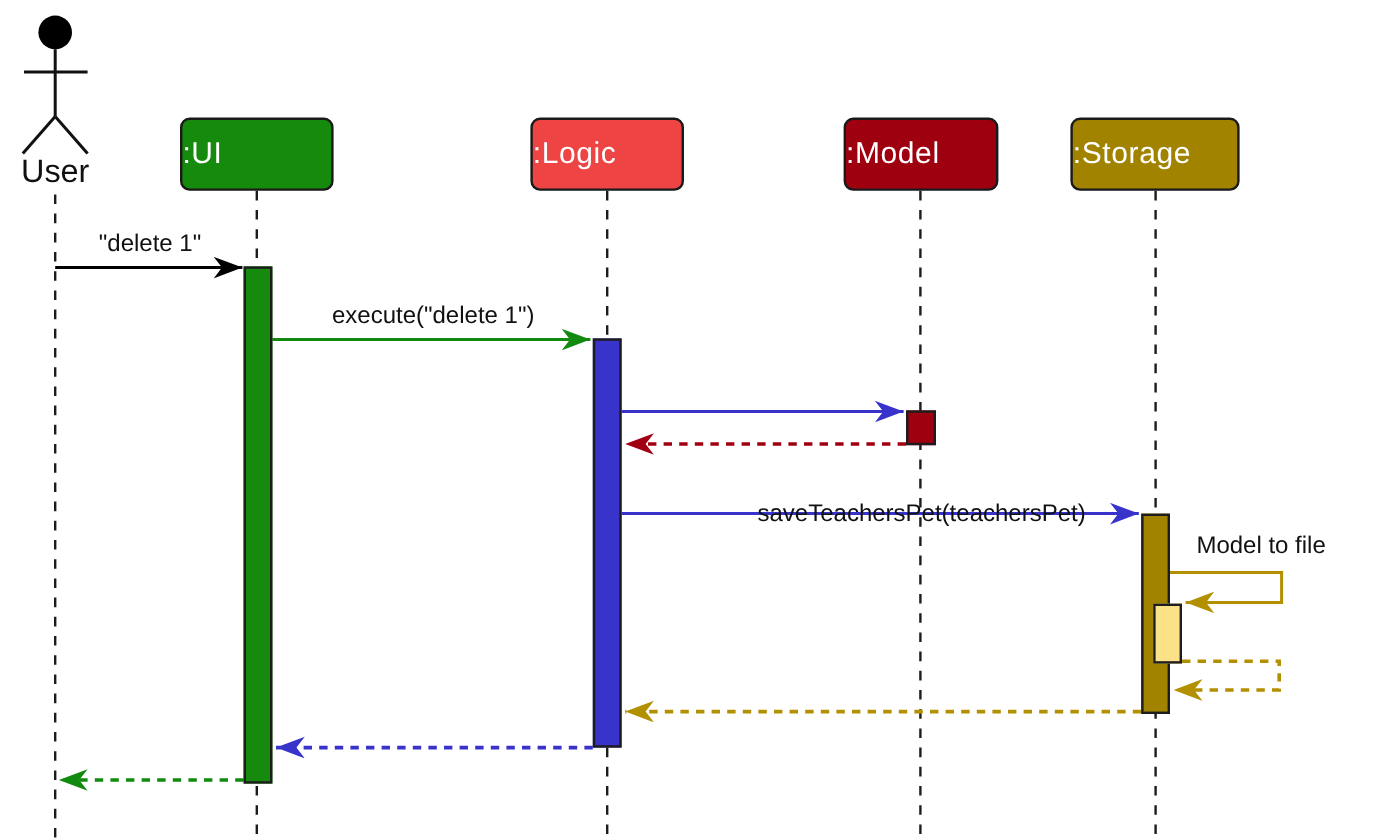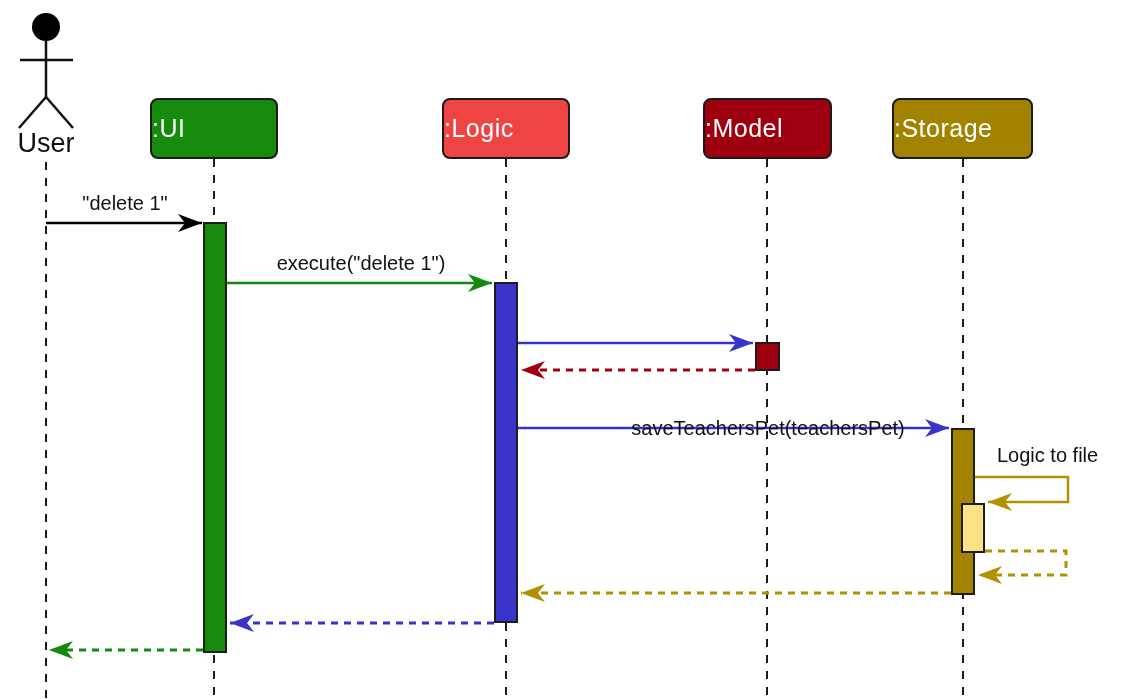--- a/index.html
+++ b/index.html
@@ -114,15 +114,15 @@
 
   <div class="act act-ui"></div>
   <div class="act act-logic"></div>
   <div class="act act-model"></div>
   <div class="act act-storage"></div>
   <div class="act act-nested"></div>
 
   <div class="msg-label lbl-delete1">"delete 1"</div>
   <div class="msg-label lbl-execute">execute("delete 1")</div>
   <div class="msg-label lbl-savepet">saveTeachersPet(teachersPet)</div>
-  <div class="msg-label lbl-savefile">Logic to file</div>
+  <div class="msg-label lbl-savefile">Model to file</div>
 
 </div>
 
 </body></html>

